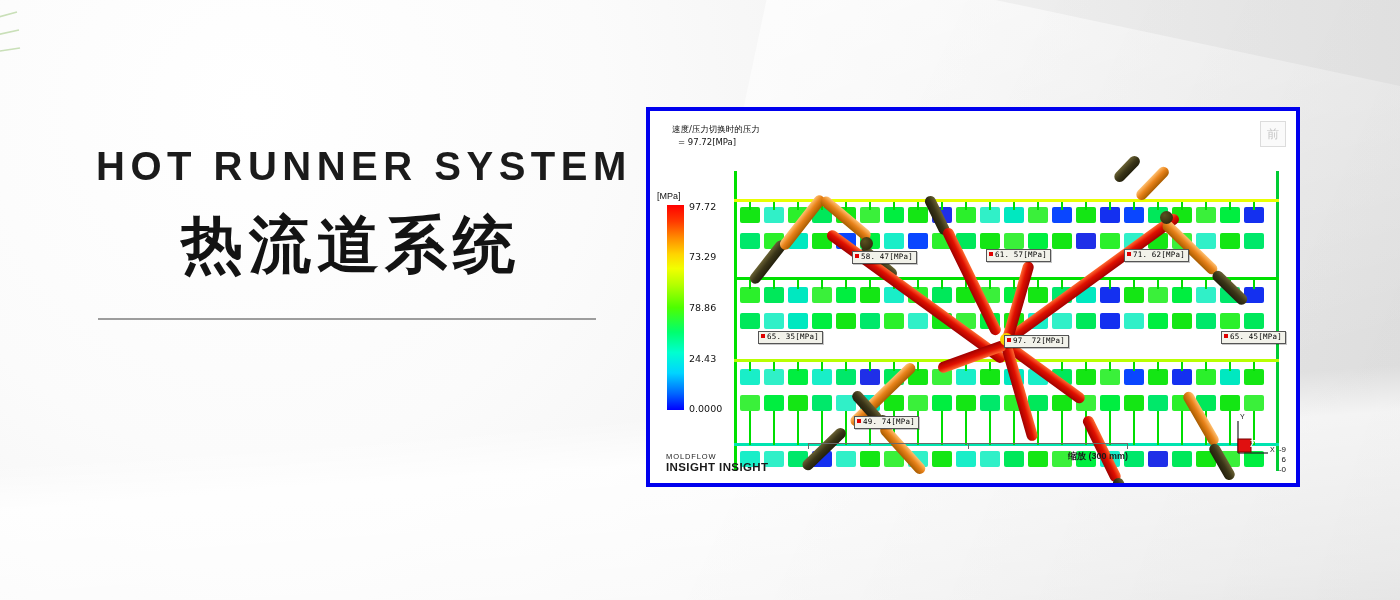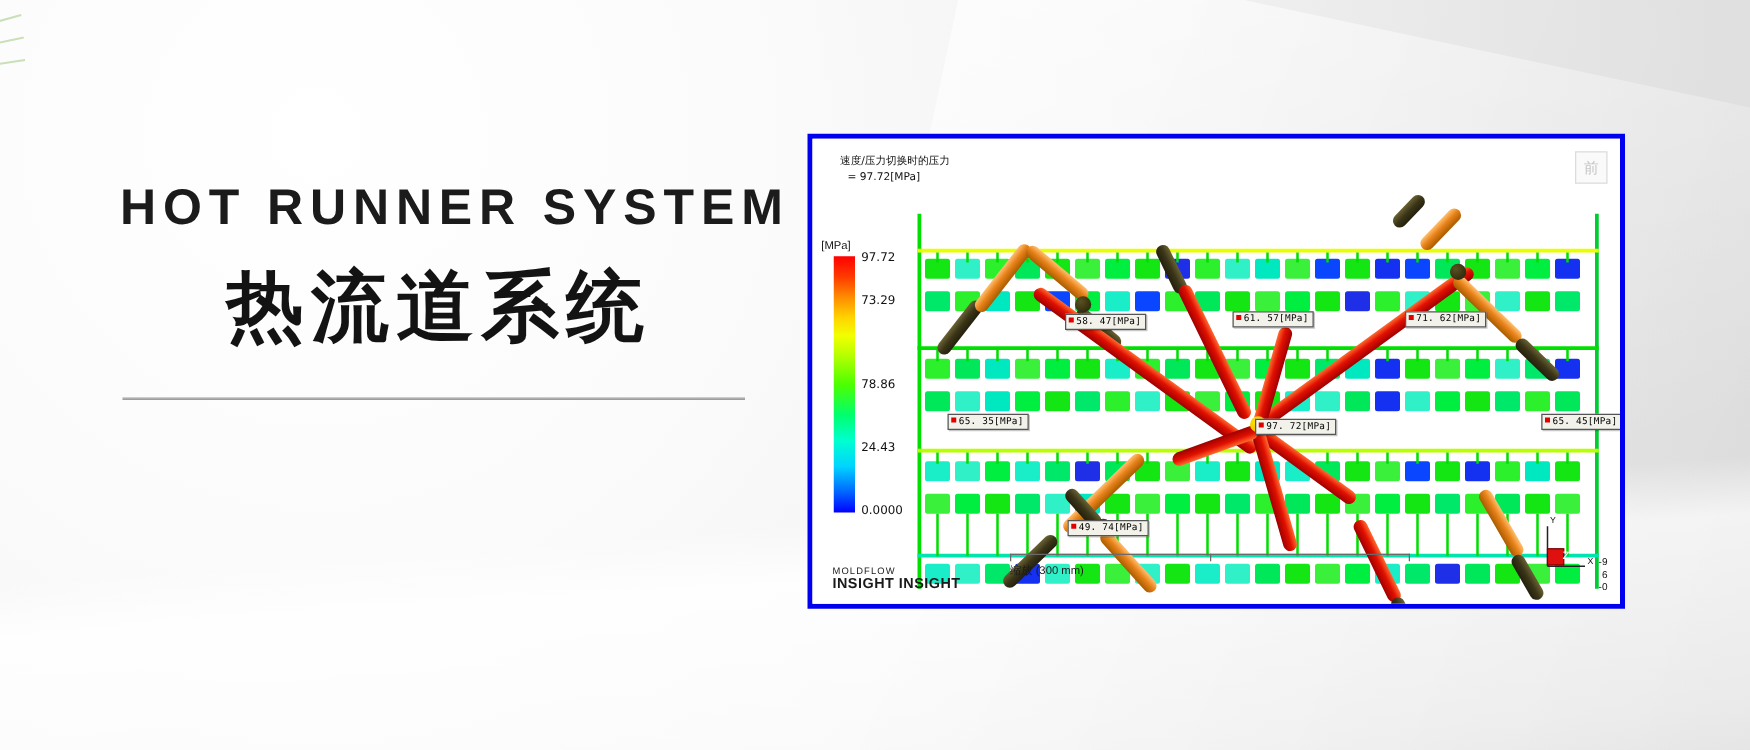--- a/index.html
+++ b/index.html
@@ -191,21 +191,21 @@
   #autodesk {
     position: absolute; left: 16px; bottom: 10px;
     line-height: 1.05; color: #1a1a1a;
   }
   #autodesk .ad-top { font-size: 7.5px; letter-spacing: .9px; }
   #autodesk .ad-bot { font-size: 11.5px; font-weight: 700; letter-spacing: .4px; }
 
   #scalebar { position: absolute; left: 158px; bottom: 18px; width: 320px; height: 22px; }
   #scalebar .sb-line { position: absolute; top: 0; left: 0; width: 320px; height: 1px; background: #6a6a6a; }
   #scalebar .sb-tick { position: absolute; top: 0; width: 1px; height: 6px; background: #6a6a6a; }
-  #scalebar .sb-label { position: absolute; top: 7px; width: 320px; text-align: left; font-size: 9px; color: #1a1a1a; }
+  #scalebar .sb-label { position: absolute; top: 7px; width: 320px; text-align: right; font-size: 9px; color: #1a1a1a; font-weight: bold; }
 
   #axis-triad { position: absolute; right: 10px; bottom: 8px; width: 58px; height: 62px; }
   .ax-label { position: absolute; font-size: 7px; color: #111; }
   .ax-vals { position: absolute; right: 0; bottom: 0; font-size: 8px; line-height: 1.25; text-align: right; color: #111; }
 
   #view-btn {
     position: absolute; right: 10px; top: 10px;
     width: 26px; height: 26px;
     border: 1px solid #dcdcdc;
     background: #fafafa;
@@ -261,21 +261,21 @@
       <div id="sim-title"><span>速度/压力切换时的压力</span>
 <span style="padding-left:6px">= 97.72[MPa]</span></div>
 
       <div id="view-btn">前</div>
 
       <div id="legend">
         <div id="legend-unit">[MPa]</div>
         <div id="legend-body">
           <div id="legend-bar"></div>
           <div class="legend-tick" style="top:-4px">97.72</div>
-          <div class="legend-tick" style="top:30px">73.29</div>
+          <div class="legend-tick" style="top:46px">73.29</div>
           <div class="legend-tick" style="top:97px">78.86</div>
           <div class="legend-tick" style="top:148px">24.43</div>
           <div class="legend-tick" style="top:198px">0.0000</div>
         </div>
       </div>
 
       <div id="plate">
 
         <div class="rail-v" style="left:0;   top:0;  height:300px;"></div>
         <div class="rail-v" style="left:542px;top:0;  height:300px; background:#00cc33;"></div>
@@ -566,21 +566,21 @@
         <div class="node dark" style="left:126px; top:66px;"></div>
         <div class="node dark" style="left:426px; top:40px;"></div>
         <div class="node dark" style="left:142px; top:244px;"></div>
 
         <div id="probe-layer">
             <div class="probe" style="left: 118px; top: 80px;">58. 47[MPa]</div>
             <div class="probe" style="left: 252px; top: 78px;">61. 57[MPa]</div>
             <div class="probe" style="left: 390px; top: 78px;">71. 62[MPa]</div>
             <div class="probe" style="left: 24px; top: 160px;">65. 35[MPa]</div>
             <div class="probe" style="left: 270px; top: 164px;">97. 72[MPa]</div>
-            <div class="probe" style="left: 499px; top: 160px;">65. 45[MPa]</div>
+            <div class="probe" style="left: 487px; top: 160px;">65. 45[MPa]</div>
             <div class="probe" style="left: 120px; top: 245px;">49. 74[MPa]</div>
           </div>
       </div>
 
       <div id="autodesk">
         <div class="ad-top">MOLDFLOW</div>
         <div class="ad-bot">INSIGHT  INSIGHT</div>
       </div>
 
       <div id="scalebar">

